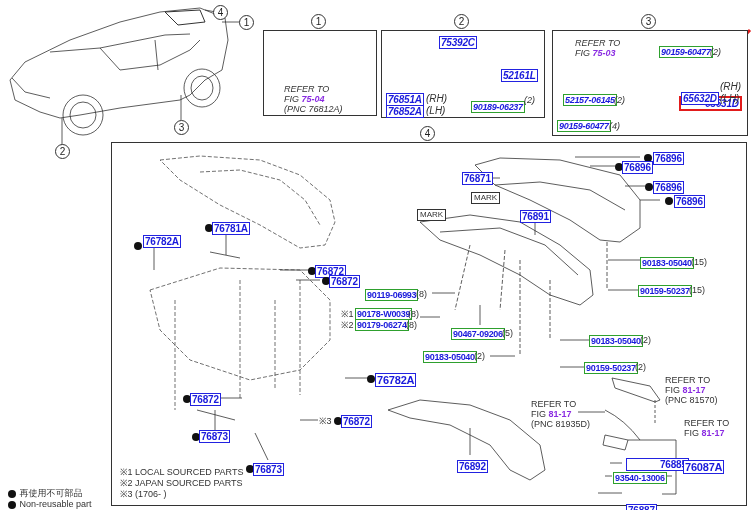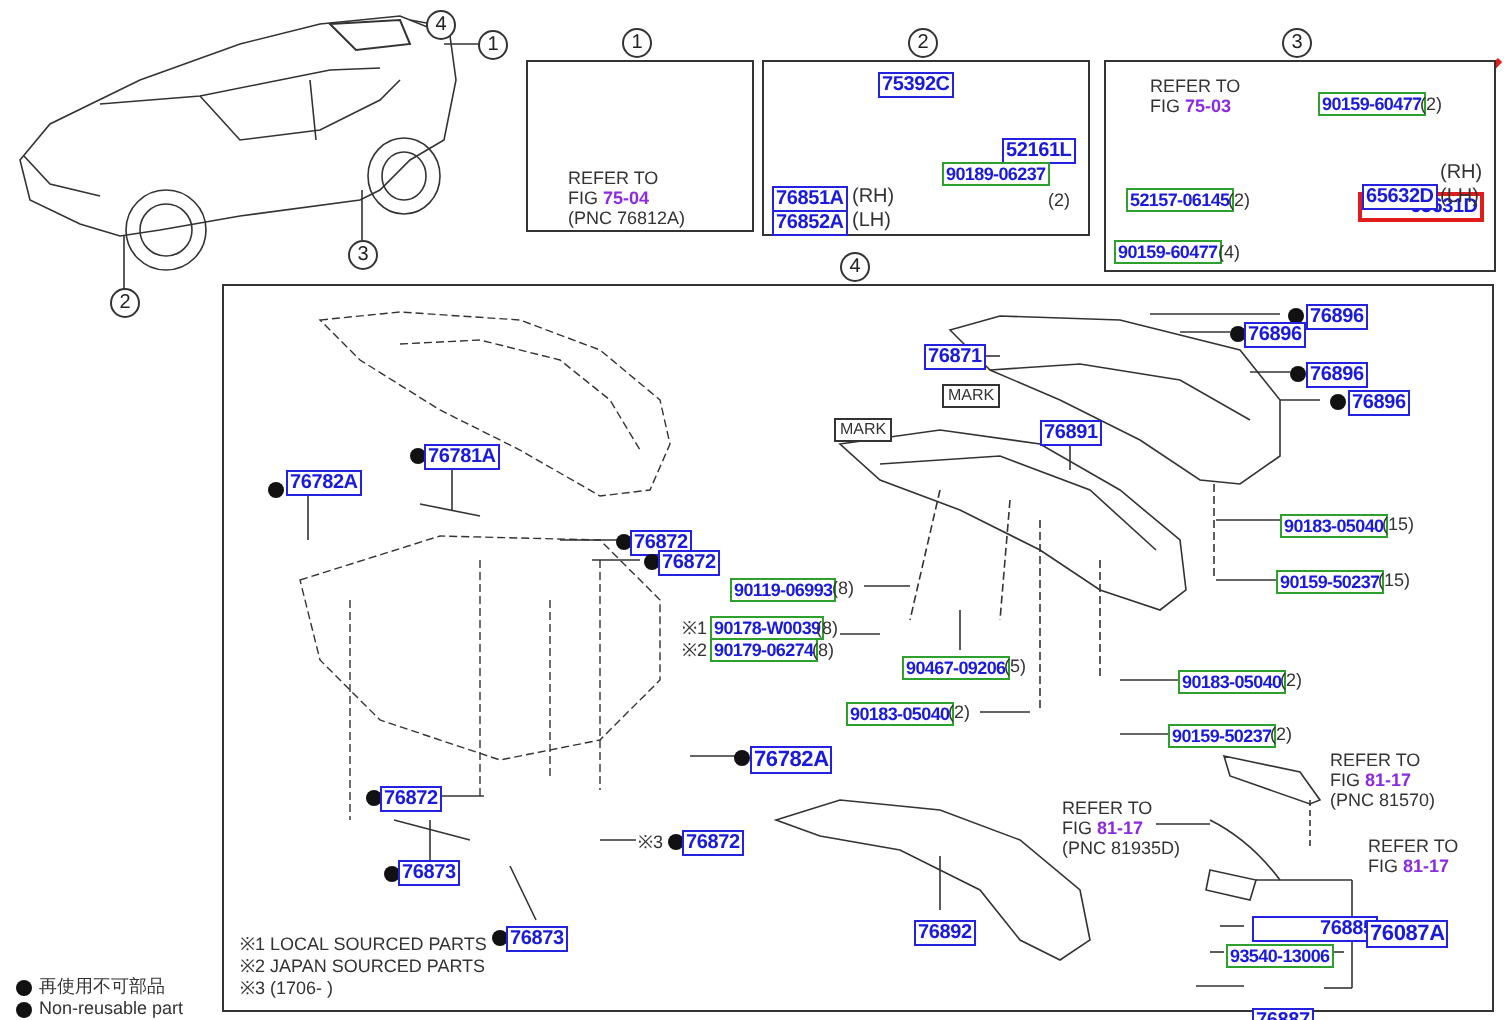--- a/index.html
+++ b/index.html
@@ -1,18 +1,18 @@
 <!DOCTYPE html>
 <html><head>
 <meta charset="utf-8">
 <style>
   html,body{margin:0;padding:0;background:#fff;}
   body{width:755px;height:510px;position:relative;overflow:hidden;font-family:"Liberation Sans",sans-serif;color:#222;}
   .abs{position:absolute;}
-  .box{position:absolute;border:1px solid #333;background:#fff;}
+  .box{position:absolute;border:1px solid #333;background:#fff;font-style:italic;}
   .circ{position:absolute;width:13px;height:13px;border:1px solid #333;border-radius:50%;font-size:10px;line-height:13px;text-align:center;background:#fff;}
   .pn{position:absolute;font-size:10px;font-weight:bold;color:#1a1adc;border:1.2px solid #2222e0;padding:0 1px;line-height:11px;background:#fff;white-space:nowrap;letter-spacing:-0.2px;}
   .pn.big{font-size:11px;line-height:12px;}
   .pg{position:absolute;font-size:9px;font-weight:bold;color:#1a1adc;border:1.2px solid #2ea02e;padding:0 1px;line-height:10px;background:#fff;white-space:nowrap;letter-spacing:-0.3px;}
   .pn.hl{border:2px solid #e21b1b;}
   .qty{position:absolute;font-size:9px;color:#333;white-space:nowrap;}
   .txt{position:absolute;font-size:9px;color:#333;line-height:10px;white-space:nowrap;}
   .fig{color:#8a2be2;font-weight:bold;}
   .dot{display:inline-block;width:8px;height:8px;border-radius:50%;background:#111;vertical-align:middle;margin-right:1px;}
   .dotabs{position:absolute;width:8px;height:8px;border-radius:50%;background:#111;}
@@ -165,21 +165,21 @@
 </div>
 
 <div class="circ" style="left:454px;top:14px;">2</div>
 <div class="box" style="left:381px;top:30px;width:162px;height:86px;">
   <div class="pn" style="left:57px;top:5px;">75392C</div>
   <div class="pn" style="left:119px;top:38px;">52161L</div>
   <div class="pn" style="left:4px;top:62px;">76851A</div>
   <div class="txt" style="left:44px;top:63px;font-size:10px;">(RH)</div>
   <div class="pn" style="left:4px;top:74px;">76852A</div>
   <div class="txt" style="left:44px;top:75px;font-size:10px;">(LH)</div>
-  <div class="pg" style="left:89px;top:50px;">90189-06237</div>
+  <div class="pg" style="left:89px;top:70px;">90189-06237</div>
   <div class="qty" style="left:142px;top:64px;">(2)</div>
 </div>
 
 <div class="circ" style="left:641px;top:14px;">3</div>
 <div class="box" style="left:552px;top:30px;width:194px;height:104px;">
   <div class="txt" style="left:22px;top:7px;">REFER TO</div>
   <div class="txt" style="left:22px;top:17px;"><span>FIG </span><span class="fig">75-03</span></div>
   <div class="pg" style="left:106px;top:15px;">90159-60477</div>
   <div class="qty" style="left:157px;top:16px;">(2)</div>
   <div class="pn hl" style="left:126px;top:65px;padding-left:24px;">65631D</div>

